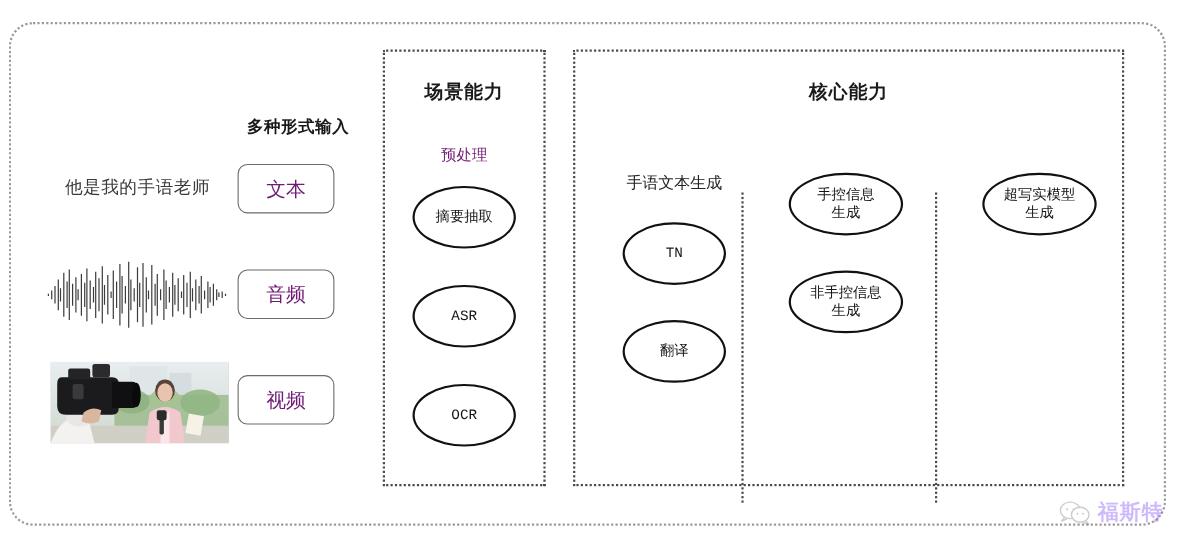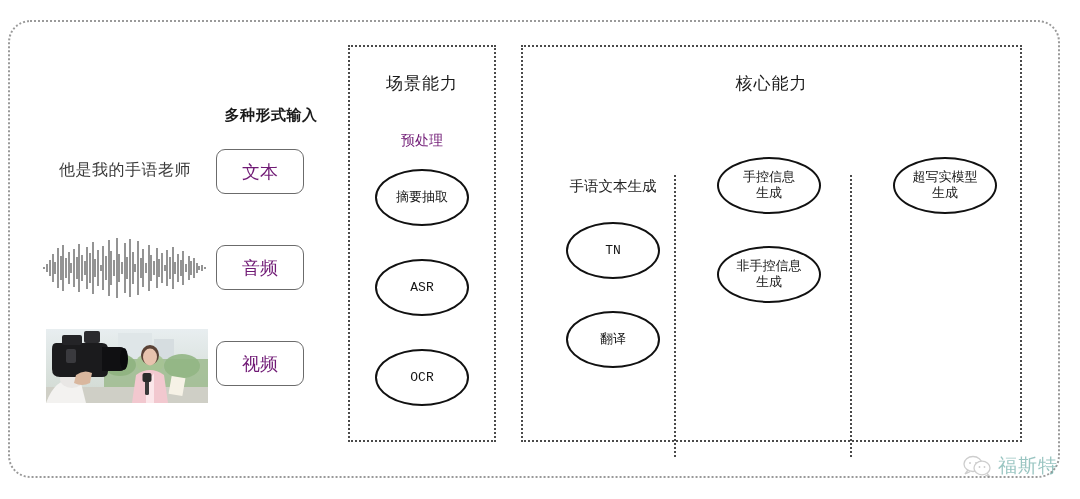--- a/index.html
+++ b/index.html
@@ -39,21 +39,21 @@
     background: transparent;
   }
   .panel-scene { left: 348px; top: 45px; width: 148px; height: 397px; }
   .panel-core  { left: 521px; top: 45px; width: 501px; height: 397px; }
 
   .panel-title {
     position: absolute;
     width: 100%;
     text-align: center;
     font-size: 17px;
-    font-weight: normal;
+    font-weight: bold;
     letter-spacing: 1px;
     color: #1a1a1a;
   }
   .panel-scene .panel-title { top: 25px; }
   .panel-core  .panel-title { top: 25px; }
 
   .panel-subtitle {
     position: absolute;
     width: 100%;
     text-align: center;
@@ -82,21 +82,20 @@
   }
   .core-col-1 { left: 10px; }
   .core-col-2 { left: 166px; }
   .core-col-3 { left: 342px; }
 
   .col-label {
     font-size: 14.5px;
     color: #222222;
     margin-bottom: 26px;
     white-space: nowrap;
-    margin-top: 20px;
   }
 
   
   .ellipse {
     width: 94px;
     height: 57px;
     margin: 0 auto 32px auto;
     border: 2.3px solid #111111;
     border-radius: 50%;
     display: flex;
@@ -189,22 +188,23 @@
     position: absolute;
     right: 22px;
     bottom: 20px;
     display: flex;
     align-items: center;
     gap: 6px;
     opacity: 0.42;
   }
   .watermark .wm-text {
     font-size: 19px;
-    color: #0f766e;
+    color: #8b5cf6;
     letter-spacing: 1px;
+    font-weight: bold;
   }
   .wm-icon { width: 30px; height: 24px; }
 </style>
 </head>
 <body>
 
 <div id="canvas">
 
   <div class="outer-frame"></div>
 

